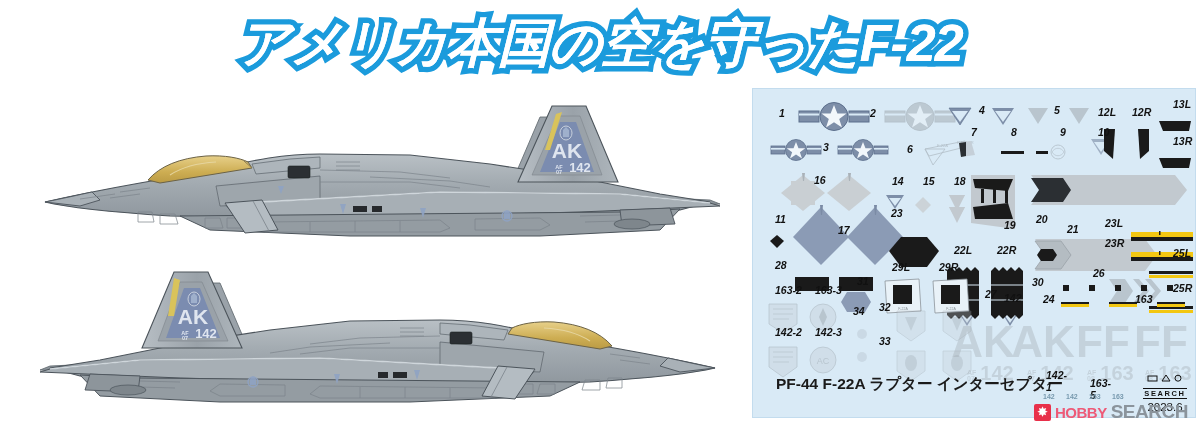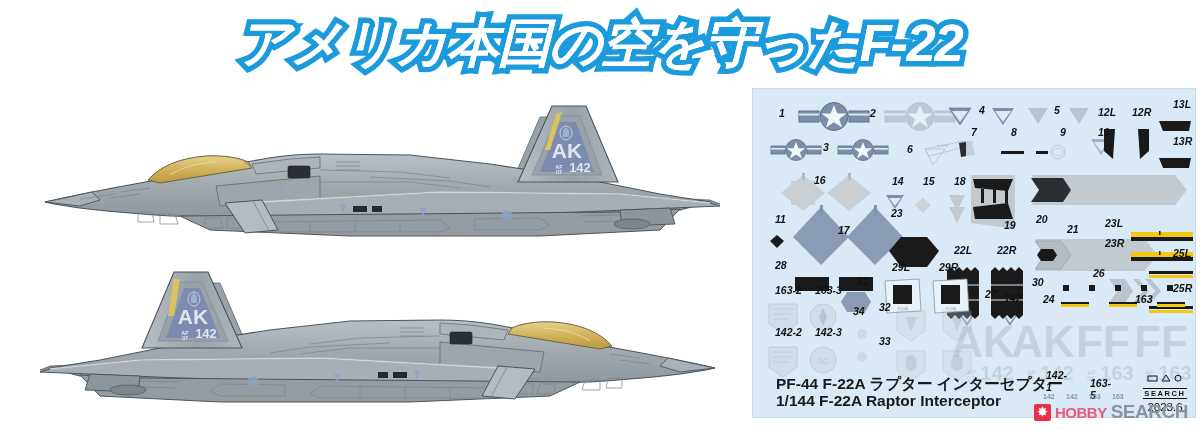--- a/index.html
+++ b/index.html
@@ -592,21 +592,20 @@
           <text x="100" y="226" font-size="10.5" font-weight="bold" font-style="italic" fill="#111111" font-family="Liberation Sans, sans-serif">34</text>
           <text x="126" y="222" font-size="10.5" font-weight="bold" font-style="italic" fill="#111111" font-family="Liberation Sans, sans-serif">32</text>
           <text x="22" y="247" font-size="10.5" font-weight="bold" font-style="italic" fill="#111111" font-family="Liberation Sans, sans-serif">142-2</text>
           <text x="62" y="247" font-size="10.5" font-weight="bold" font-style="italic" fill="#111111" font-family="Liberation Sans, sans-serif">142-3</text>
           <text x="126" y="256" font-size="10.5" font-weight="bold" font-style="italic" fill="#111111" font-family="Liberation Sans, sans-serif">33</text>
         </g>
     </svg>
   </div>
 
   <div class="ft" id="ft-jp">PF-44 F-22A ラプター インターセプター</div>
-  <div class="ft" id="ft-en">1/144 F-22A Raptor Interceptor</div>
   <div class="ft" id="ft-1421">142-1</div>
   <div class="ft" id="ft-1631">163-5</div>
   <div class="ft-tiny" id="ft-t1">142</div>
   <div class="ft-tiny" id="ft-t2">142</div>
   <div class="ft-tiny" id="ft-t3">163</div>
   <div class="ft-tiny" id="ft-t4">163</div>
 
   <div id="platz-logo">
     <svg width="40" height="8" viewBox="0 0 40 8" style="display:block;margin:0 auto">
       <rect x="3" y="2" width="9" height="5" fill="none" stroke="#111" stroke-width="1"></rect>

